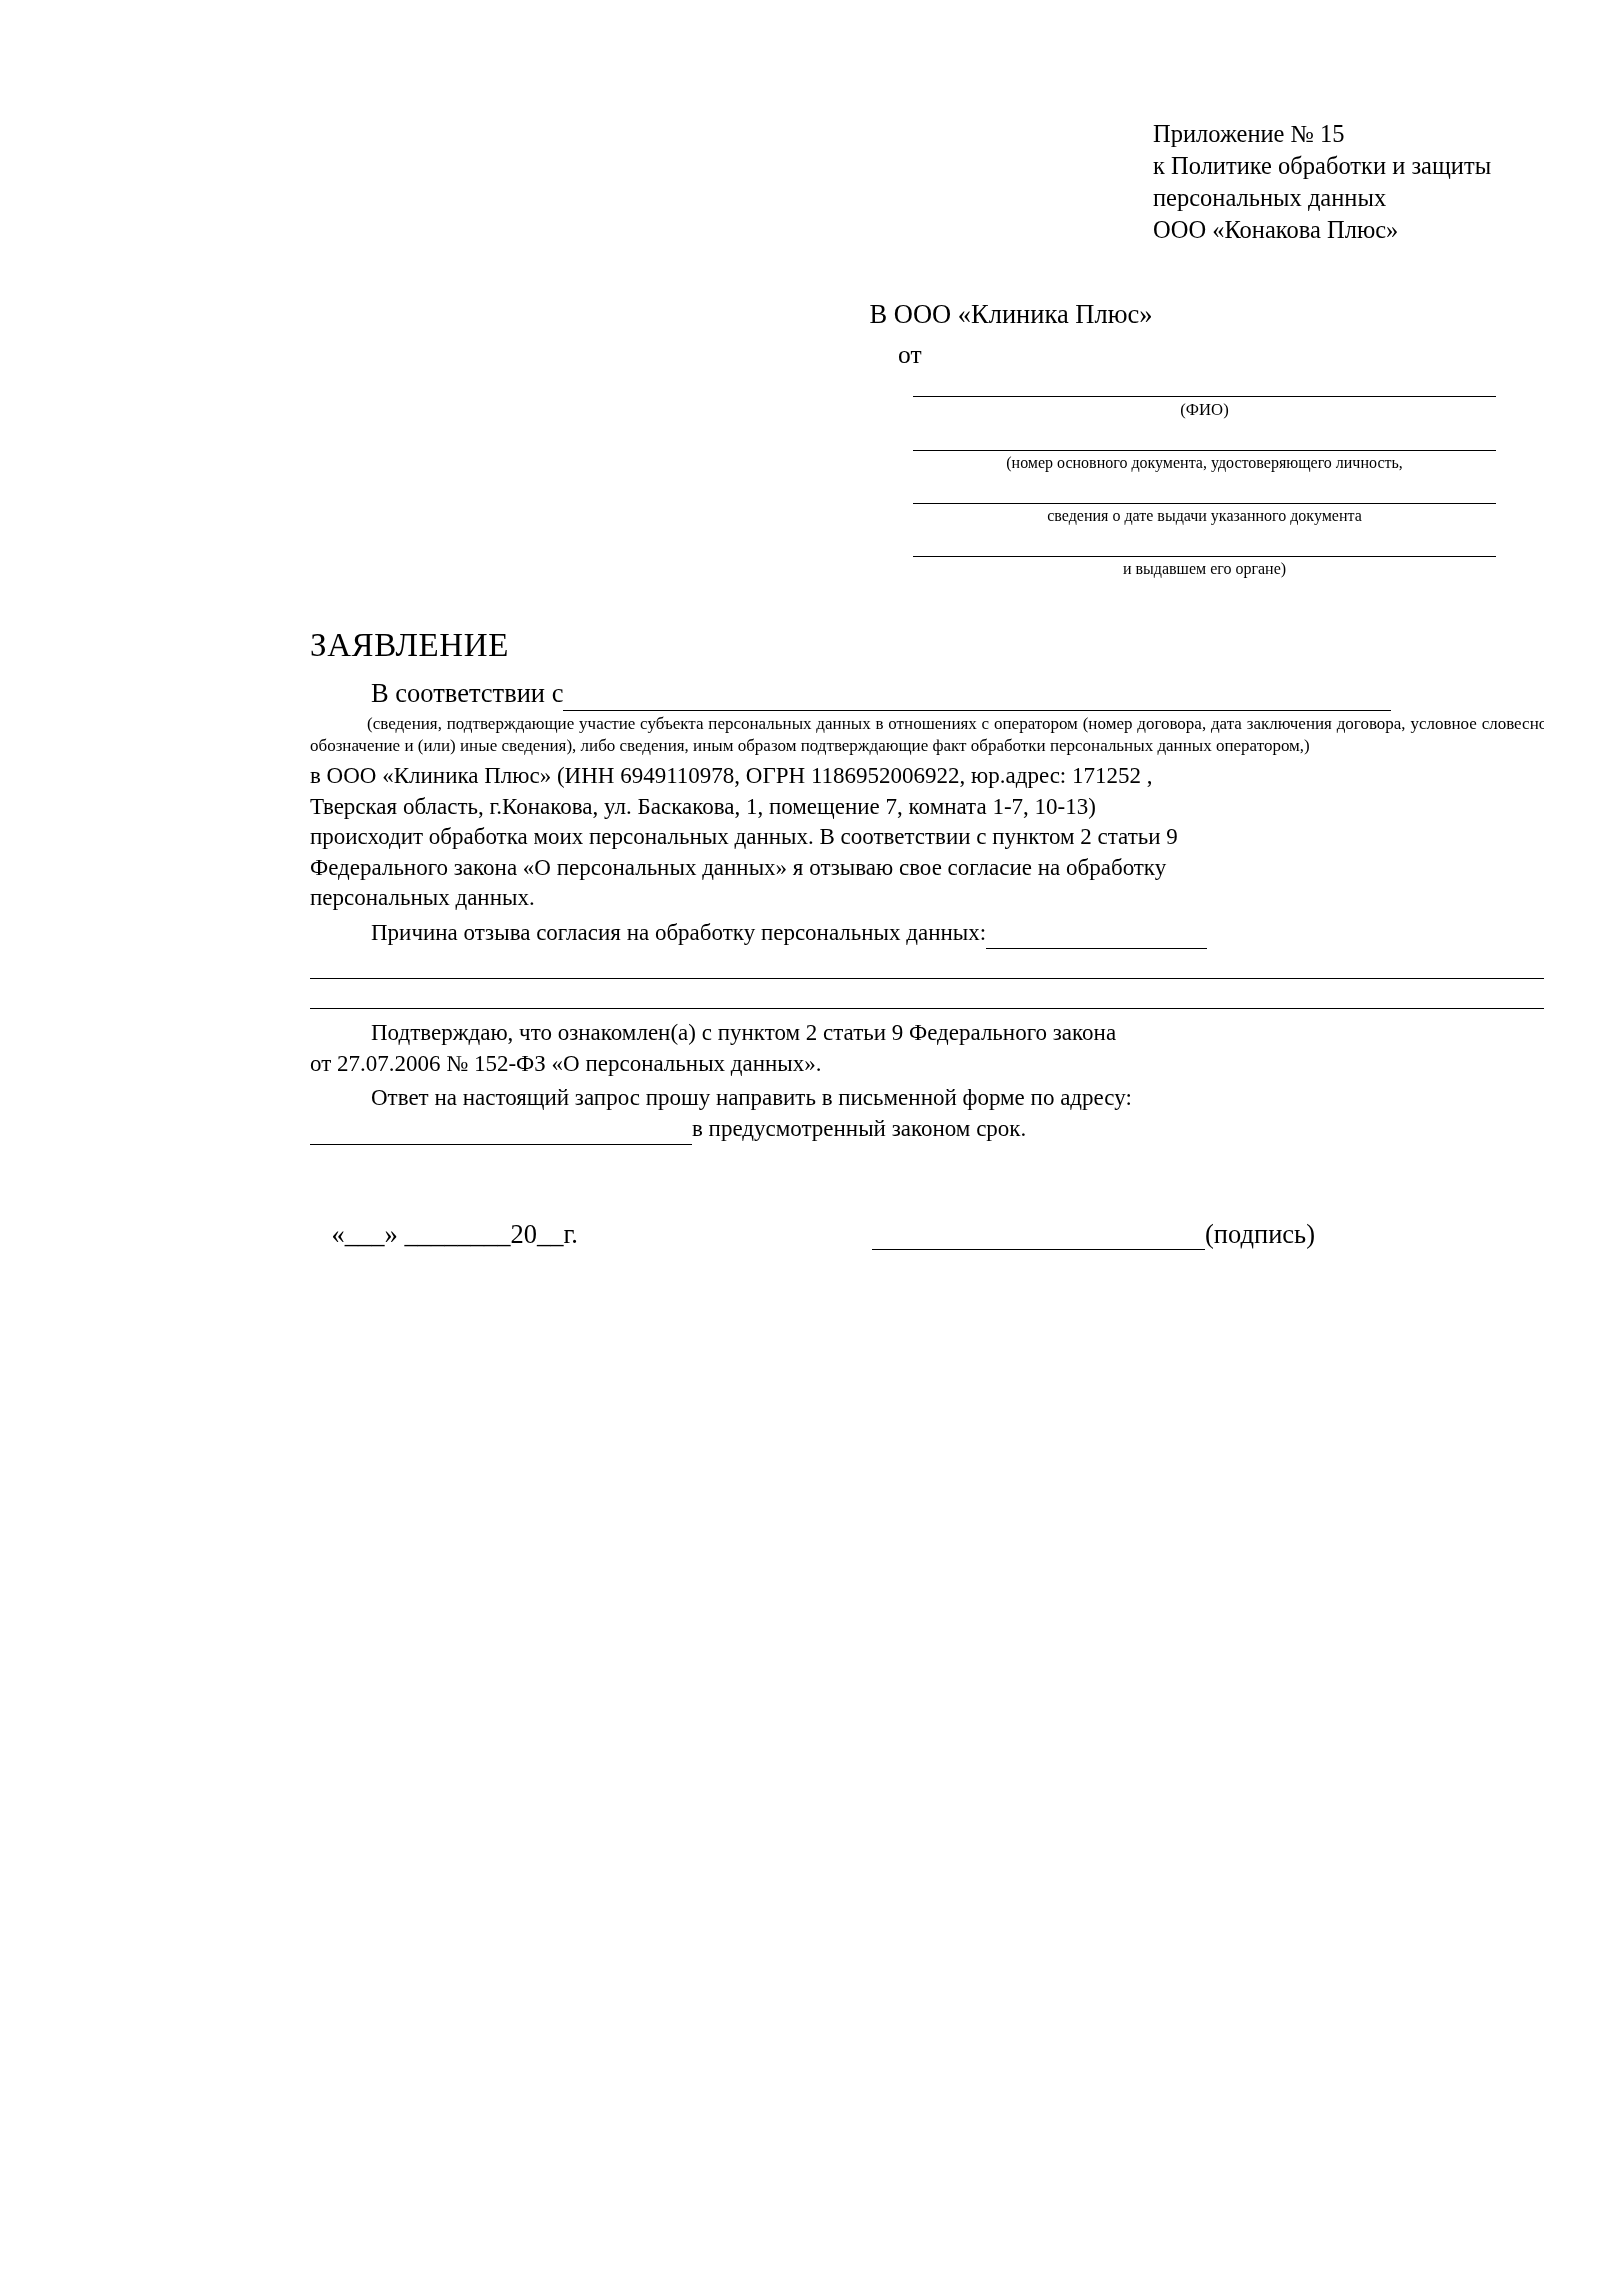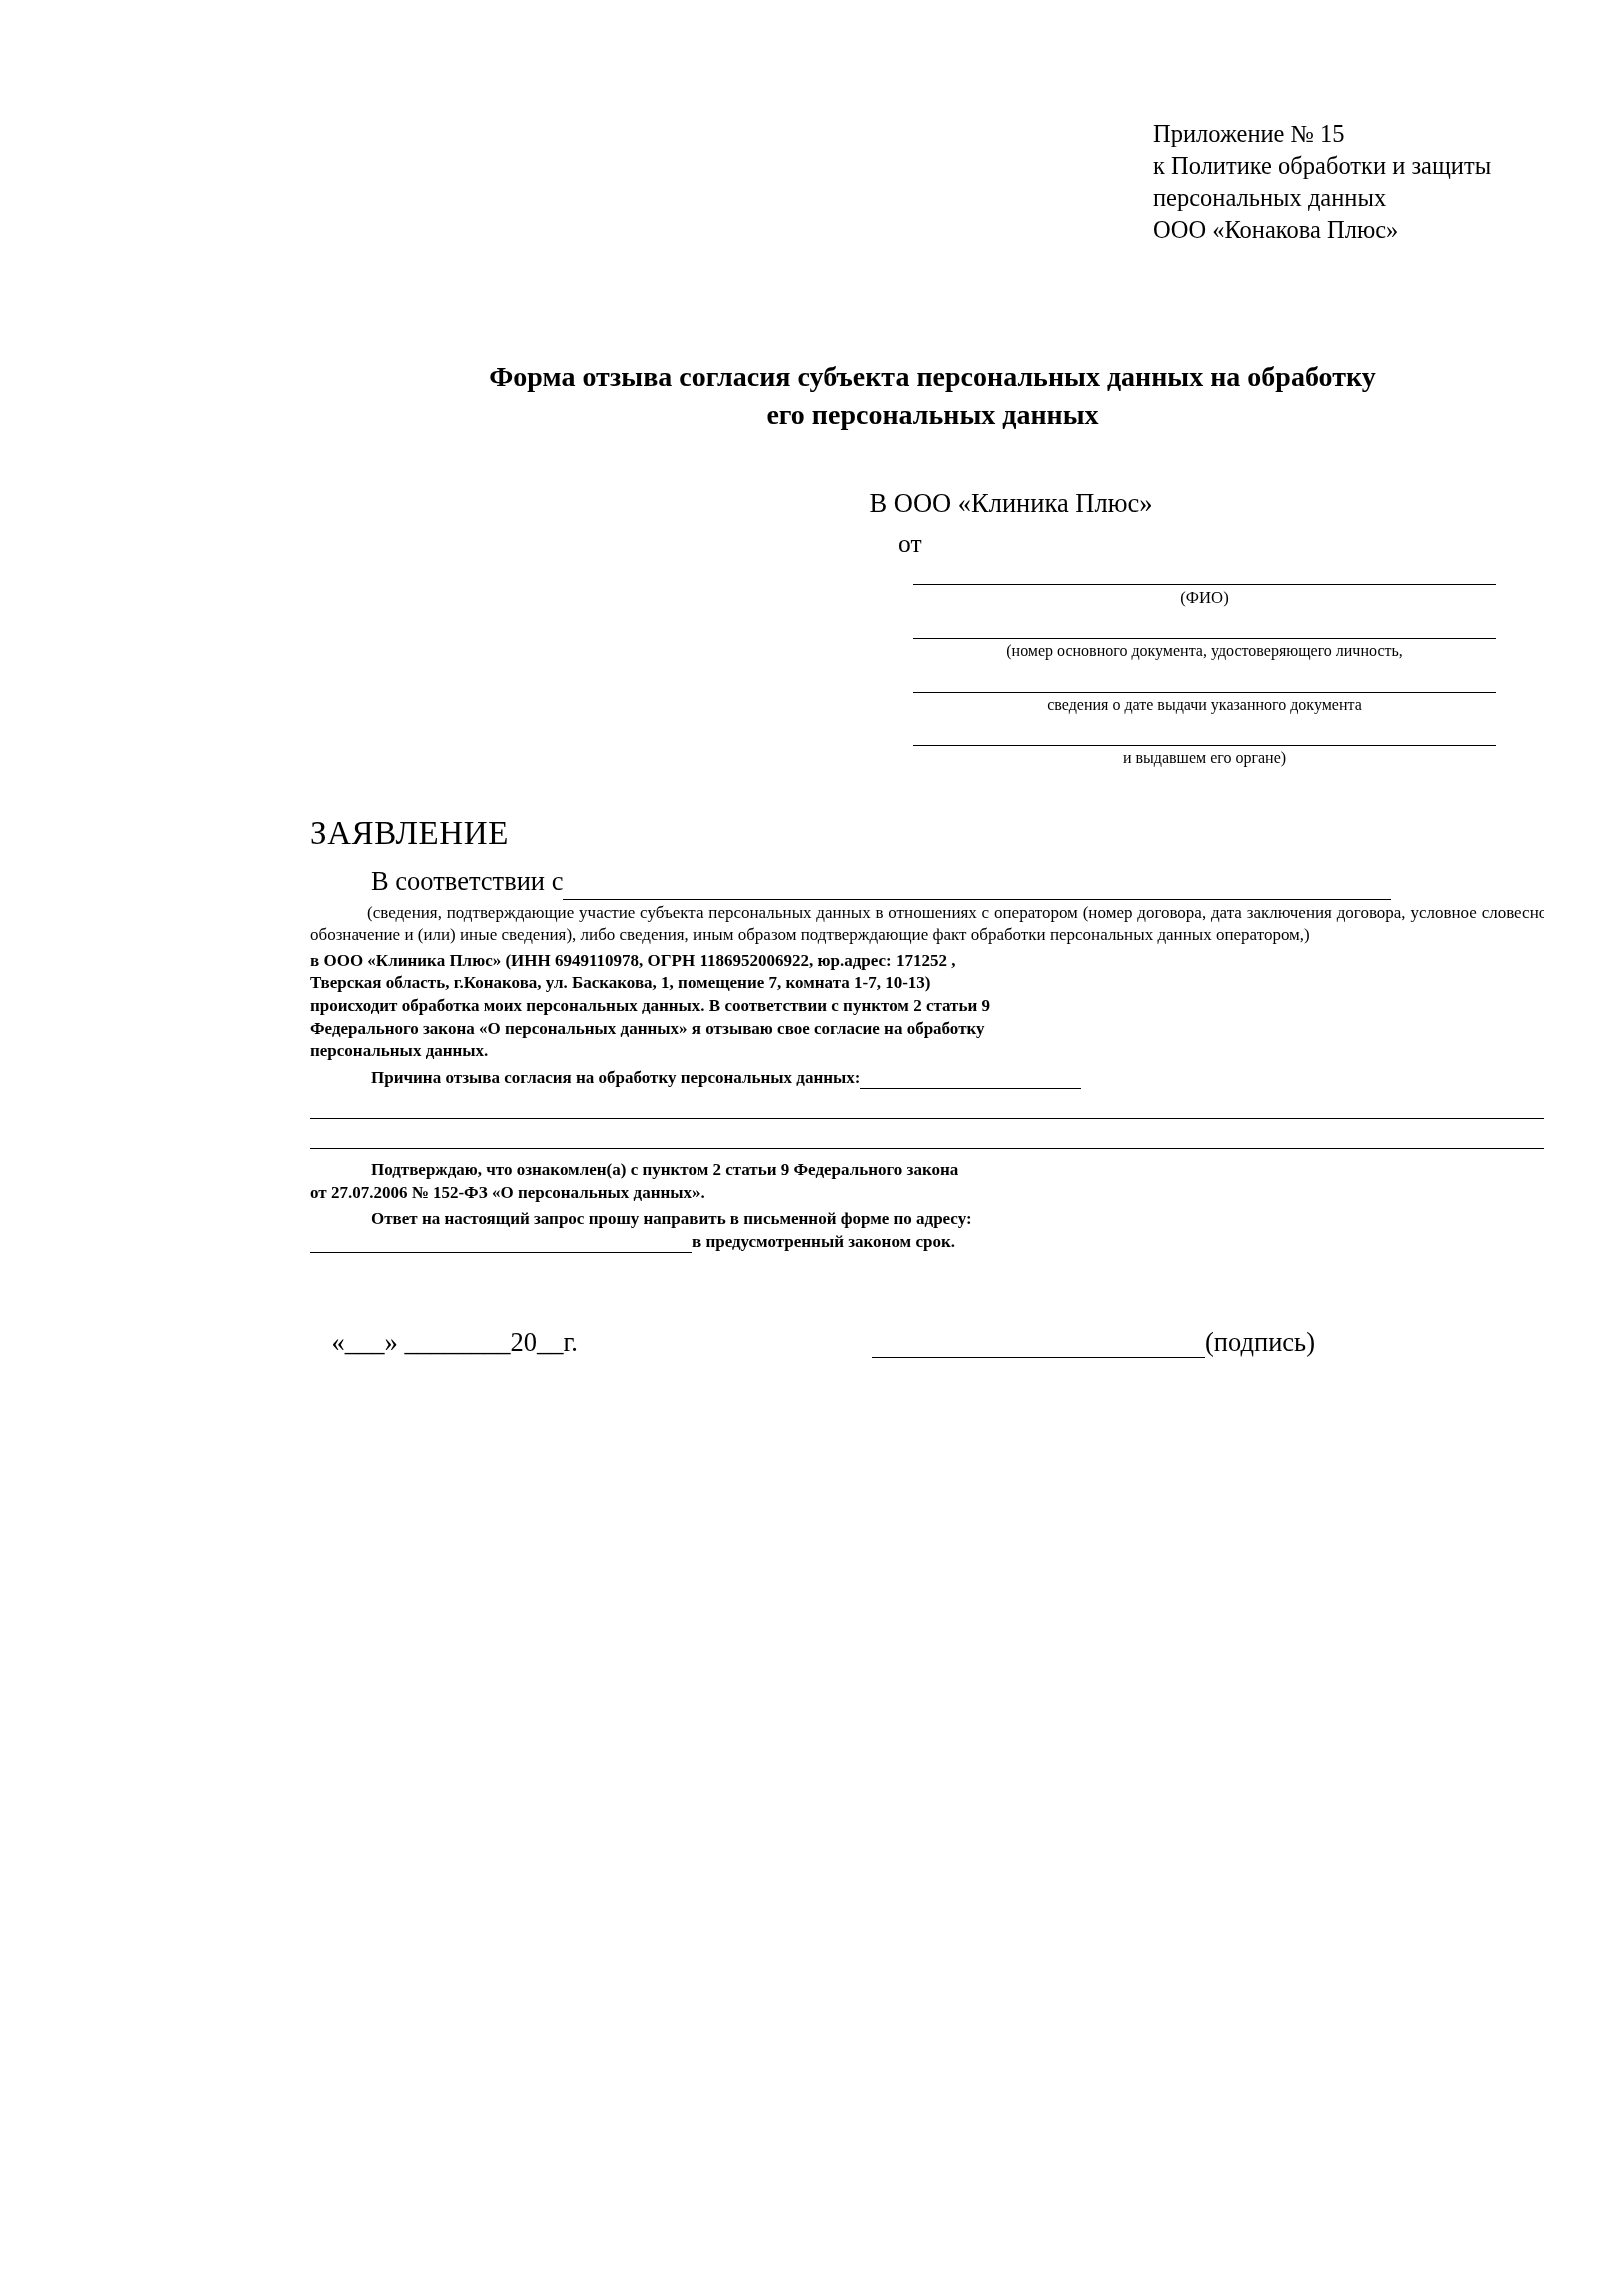--- a/index.html
+++ b/index.html
@@ -110,25 +110,24 @@
     font-size: 17px;
     line-height: 1.3;
     text-align: justify;
     margin-top: 2px;
   }
   .note-text .note-indent {
     display: inline-block;
     width: 57px;
   }
   .para {
-    font-size: 17px;
+    font-size: 23px;
     line-height: 1.33;
     text-align: justify;
     margin-top: 3.9px;
-    font-weight: bold;
   }
   .para .indent {
     display: inline-block;
     width: 61px;
   }
   .rule-full {
     border-bottom: 1.5px solid #000;
     height: 29px;
     width: 100%;
   }
@@ -160,24 +159,20 @@
 <div class="page">
   <div class="content">
 
     <div class="header-block">
       <div>Приложение № 15</div>
       <div>к Политике обработки и защиты</div>
       <div>персональных данных</div>
       <div>ООО «Конакова Плюс»</div>
     </div>
 
-    <div class="doc-title">
-      <div>Форма отзыва согласия субъекта персональных данных на обработку</div>
-      <div>его персональных данных</div>
-    </div>
 
     <div class="addressee">
       <div class="to-line">В ООО «Клиника Плюс»</div>
       <div class="ot-line">от</div>
 
       <div class="fill-group">
         <div class="fill-rule"></div>
         <div class="fill-caption">(ФИО)</div>
 
         <div class="fill-rule"></div>

